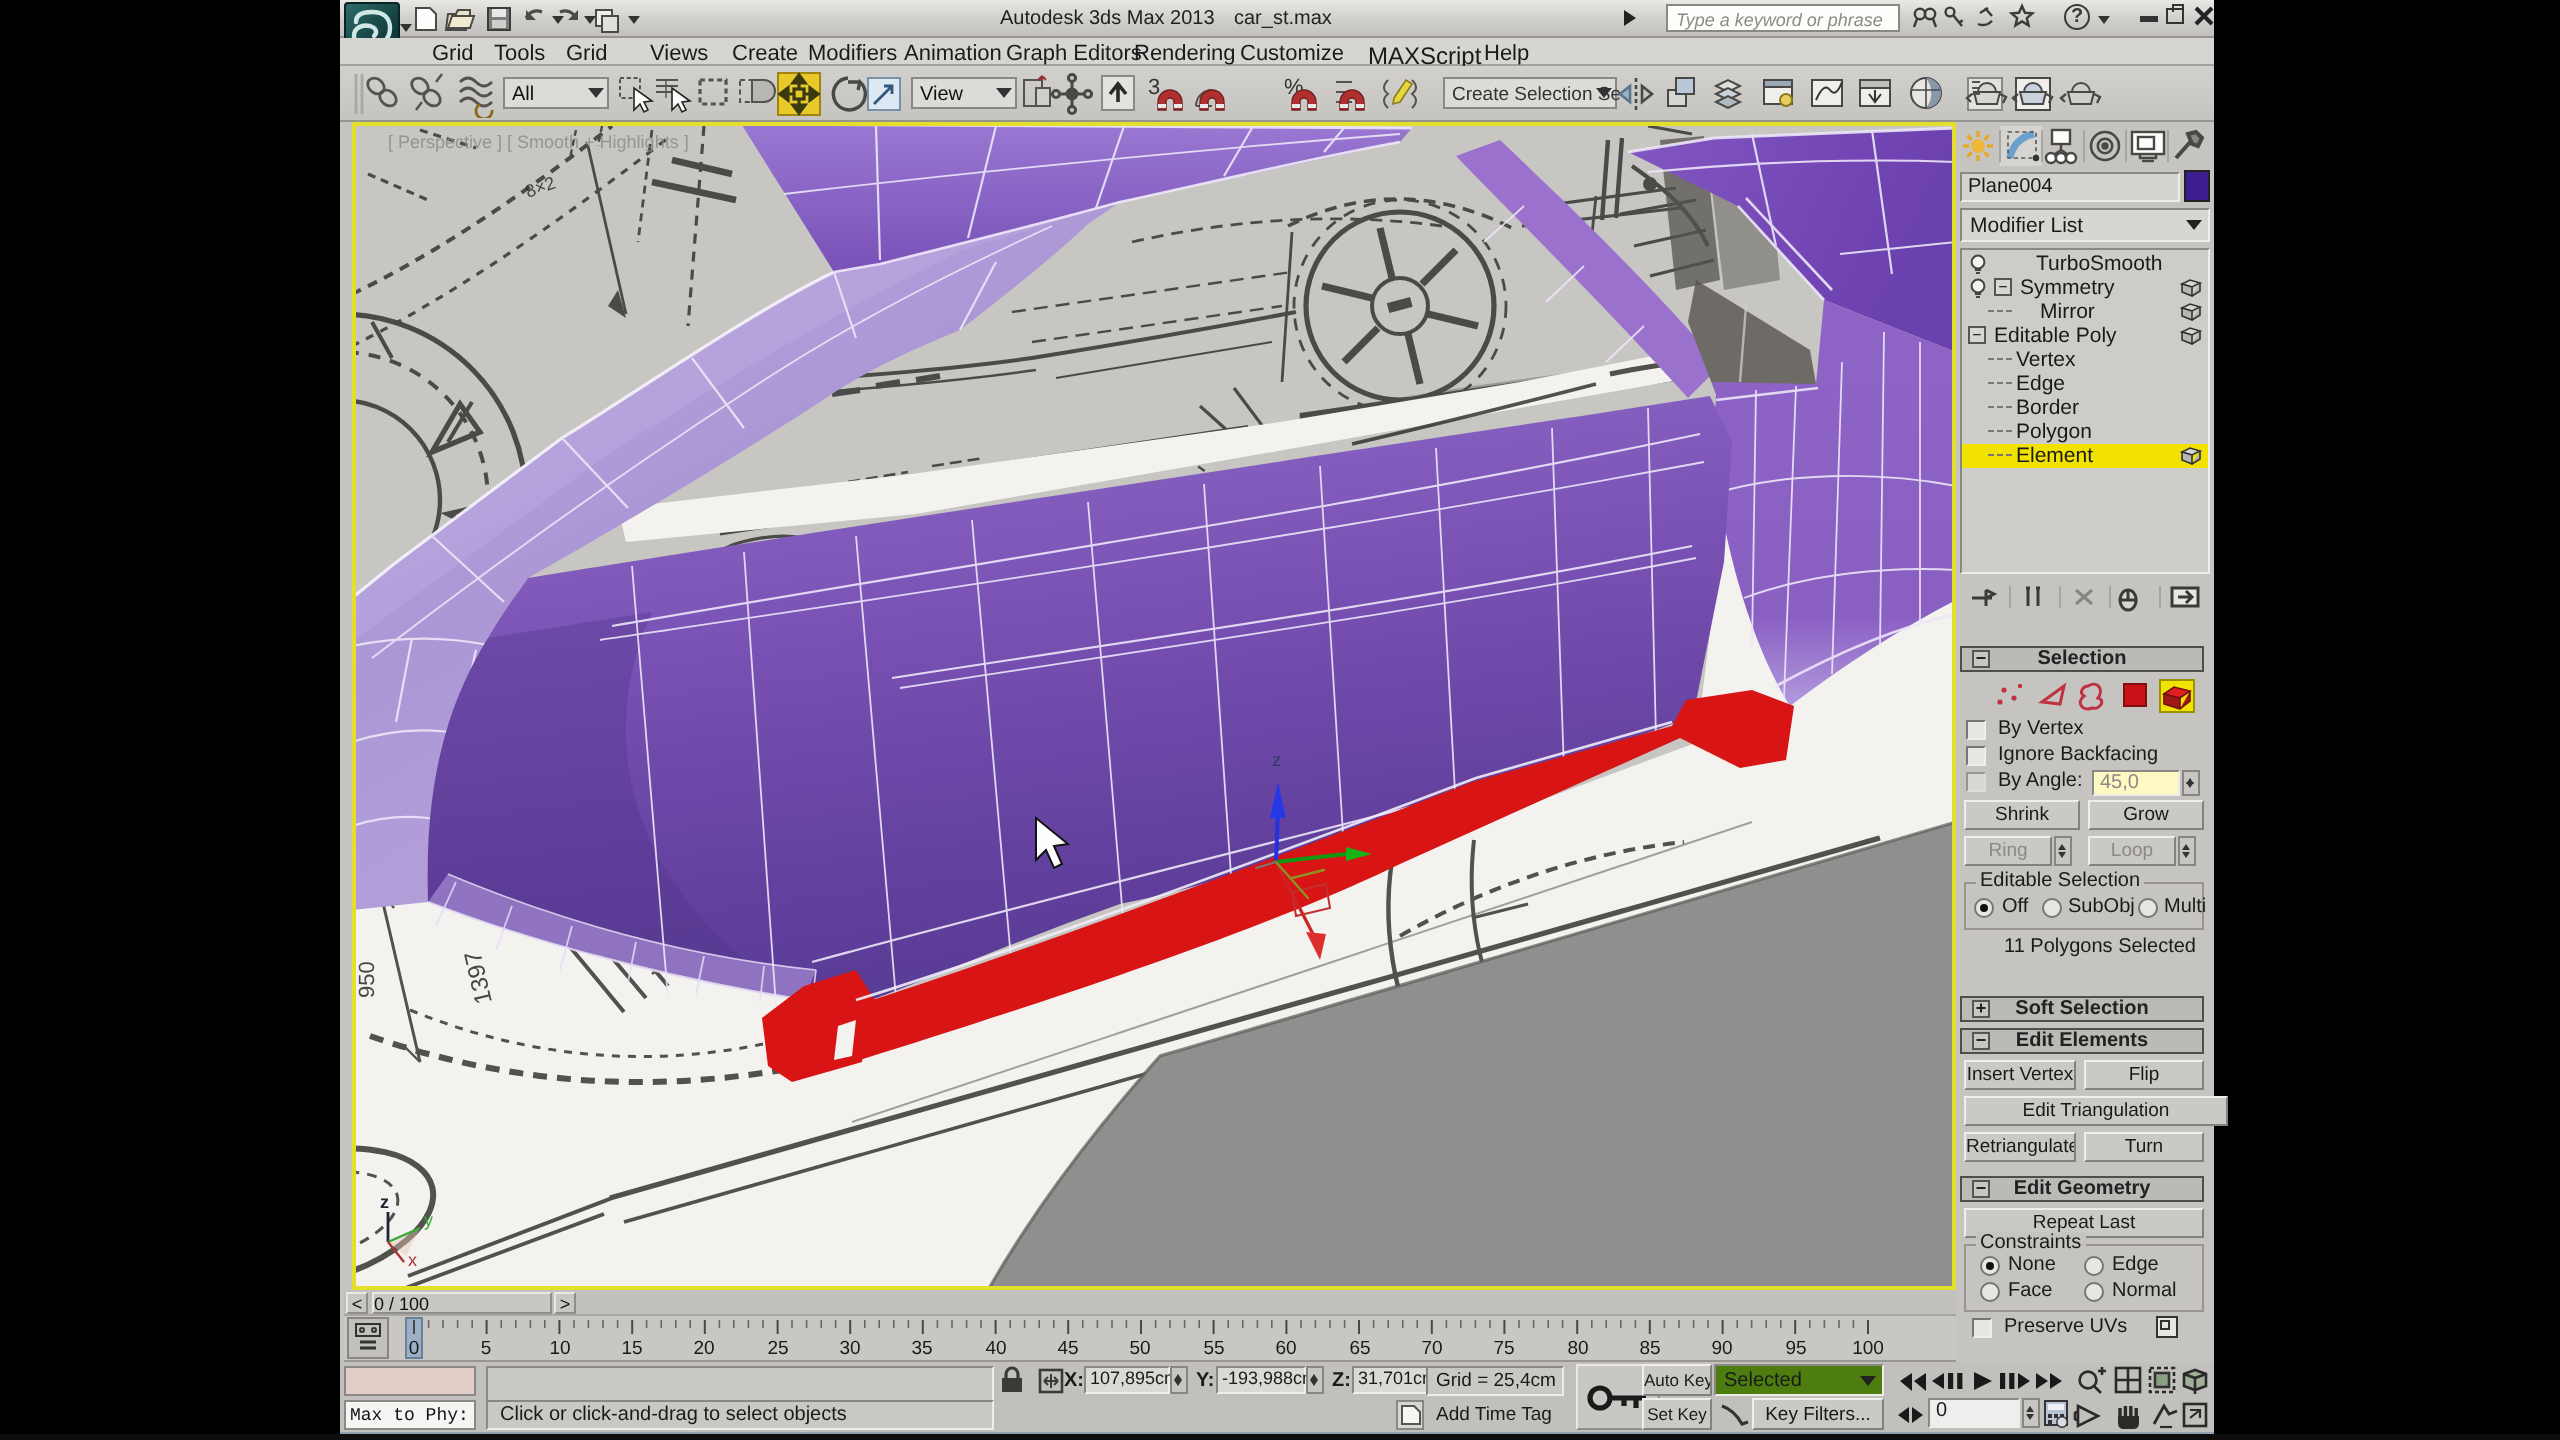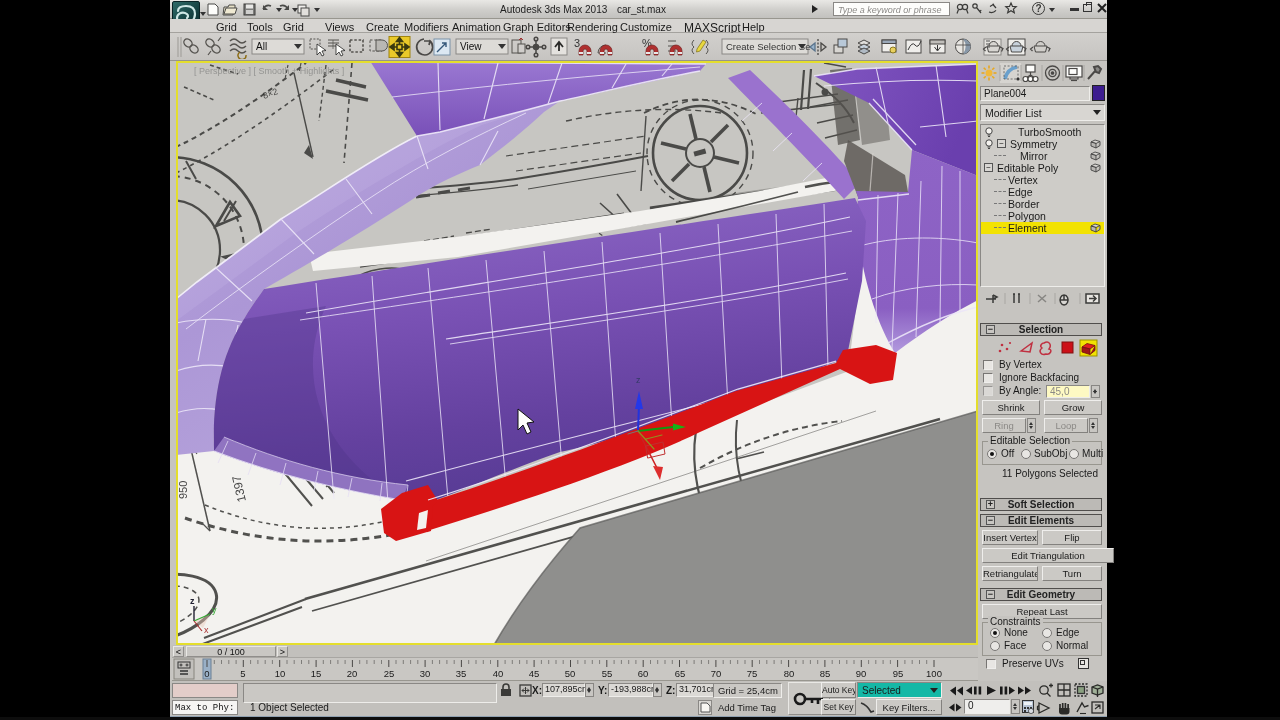--- a/index.html
+++ b/index.html
@@ -576,21 +576,21 @@
 <div class="rad" style="left:820px;top:641px"></div>
     <div class="lbl" style="left:834px;top:640px">Face</div>
 <div class="rad" style="left:872px;top:641px"></div>
     <div class="lbl" style="left:886px;top:640px">Normal</div>
 <div class="ck" style="left:816px;top:659px"></div>
     <div class="lbl" style="left:832px;top:658px">Preserve UVs</div>
 <div class="abs" style="left:908px;top:658px;width:11px;height:11px;border:1px solid #333;background:#e8e6e2"></div>
 <div class="abs" style="left:910px;top:660px;width:5px;height:5px;border:1px solid #333"></div>
 <div class="abs" style="left:2px;top:645px;width:806px;height:13px;background:#c2c0bc;border-bottom:1px solid #a8a6a2"></div>
 <div class="tbtn" style="left:3px;top:646px;width:11px;height:11px;font-size:9px;text-align:center;line-height:10px">&lt;</div>
-<div class="tbtn" style="left:16px;top:646px;width:90px;height:11px;font-size:9px;text-align:center;line-height:10px">0 / 100</div>
+<div class="tbtn" style="left:16px;top:646px;width:90px;height:11px;font-size:9px;line-height:10px">0 / 100</div>
 <div class="tbtn" style="left:107px;top:646px;width:11px;height:11px;font-size:9px;text-align:center;line-height:10px">&gt;</div>
 <div class="abs" style="left:2px;top:658px;width:806px;height:23px;background:#c9c7c3;border-bottom:1px solid #98968f"></div>
 <svg class="abs" style="left:2px;top:658px" width="806" height="23" viewBox="0 0 806 23">
       <rect x="2" y="1" width="20" height="20" fill="#c2c0bc" stroke="#88867f"></rect>
       <g stroke="#333" fill="none">
         <rect x="6" y="4" width="12" height="6"></rect>
         <path d="M8 13 h8 m-8 3 h8" stroke-width="1.5"></path>
         <circle cx="9" cy="7" r="1"></circle>
         <circle cx="15" cy="7" r="1"></circle>
       </g>
@@ -715,20 +715,21 @@
       <text x="617" y="19" font-size="9.5" fill="#1a1a1a" text-anchor="middle">80</text>
       <text x="653" y="19" font-size="9.5" fill="#1a1a1a" text-anchor="middle">85</text>
       <text x="689" y="19" font-size="9.5" fill="#1a1a1a" text-anchor="middle">90</text>
       <text x="726" y="19" font-size="9.5" fill="#1a1a1a" text-anchor="middle">95</text>
       <text x="762" y="19" font-size="9.5" fill="#1a1a1a" text-anchor="middle">100</text>
     </svg>
 <div class="abs" style="left:0;top:681px;width:937px;height:36px;background:#c2c0bc"></div>
 <div class="abs" style="left:2px;top:683px;width:66px;height:15px;background:#e3cdc9;border:1px solid #8a8885"></div>
 <div class="abs" style="left:2px;top:700px;width:66px;height:15px;background:#f6f5f3;border:1px solid #8a8885;font-family:'Liberation Mono',monospace;font-size:9px;padding:2px 0 0 2px;white-space:nowrap">Max to Phy:</div>
 <div class="sunk" style="left:73px;top:683px;width:254px;height:15px;padding:18px 0 0 6px;background:#cac8c4">1 Object Selected</div>
+<div class="sunk" style="left:73px;top:700px;width:254px;height:15px;padding:1px 0 0 6px;background:#cac8c4">Click or click-and-drag to select objects</div>
 <svg class="abs" style="left:330px;top:683px" width="34" height="15" viewBox="0 0 34 15">
       <rect x="1" y="6" width="10" height="7" fill="#3a3a38"></rect>
       <path d="M3 6 v-2 a3 3 0 0 1 6 0 v2" fill="none" stroke="#3a3a38" stroke-width="1.6"></path>
       <rect x="20" y="2" width="11" height="11" fill="none" stroke="#3a3a38" stroke-width="1.3"></rect>
       <path d="M22 7.5 h7 m-3.5-3.5 v7 m-3.5-3.5 l2-2 m-2 2 l2 2 m5-2 l-2-2 m2 2 l-2 2" stroke="#3a3a38" stroke-width="1"></path>
     </svg>
 <div class="lbl" style="left:362px;top:685px;font-size:10px;font-weight:bold">X:</div>
 <div class="fld" style="left:372px;top:683px;width:43px;height:14px;padding-left:2px;background:#dbd9d5;font-size:9px">107,895cm</div>
 <div class="spin" style="left:415px;top:683px;height:14px"></div>
 <div class="lbl" style="left:428px;top:685px;font-size:10px;font-weight:bold">Y:</div>
@@ -743,21 +744,21 @@
       <path d="M1 1 h6 l3 3 v6 h-9 z" fill="#f8f6f2" stroke="#555" stroke-width="1"></path>
     </svg>
 <div class="lbl" style="left:548px;top:702px;font-size:9.5px">Add Time Tag</div>
 <div class="tbtn" style="left:618px;top:682px;width:42px;height:33px"></div>
 <svg class="abs" style="left:623px;top:690px" width="34" height="18" viewBox="0 0 34 18">
       <circle cx="7" cy="9" r="5" fill="none" stroke="#1a1a1a" stroke-width="2.6"></circle>
       <path d="M12 9 h18 m-5 0 v5 m-6-5 v4" stroke="#1a1a1a" stroke-width="2.6"></path>
     </svg>
 <div class="btn" style="left:651px;top:682px;width:35px;height:16px;line-height:15px;font-size:8.5px">Auto Key</div>
 <div class="btn" style="left:651px;top:699px;width:35px;height:16px;line-height:15px;font-size:8.5px">Set Key</div>
-<div class="fld" style="left:687px;top:682px;width:85px;height:16px;padding:2px 0 0 4px;background:#14b8a6">Selected</div>
+<div class="fld" style="left:687px;top:682px;width:85px;height:16px;padding:2px 0 0 4px;background:#4d7c0f">Selected</div>
 <div class="abs" style="left:760px;top:688px;border:4px solid transparent;border-top:5px solid #222"></div>
 <svg class="abs" style="left:688px;top:700px" width="18" height="15" viewBox="0 0 18 15">
       <path d="M3 3 q6 2 10 9 l3-1" fill="none" stroke="#333" stroke-width="1.6"></path>
     </svg>
 <div class="btn" style="left:706px;top:699px;width:66px;height:16px;line-height:15px;font-size:9.5px">Key Filters...</div>
 <svg class="abs" style="left:776px;top:682px" width="90" height="35" viewBox="0 0 90 35">
       <g fill="#1a1a1a">
         <path d="M2 4 v9 M4 8.5 l6-4 v9 z M11 8.5 l6-4 v9 z"></path>
         <path d="M26 4.5 l-6 4 6 4 z M28 4.5 h2.6 v8 h-2.6 z M32.6 4.5 h2.6 v8 h-2.6 z"></path>
         <path d="M41 4 l9 4.5 -9 4.5 z"></path>

